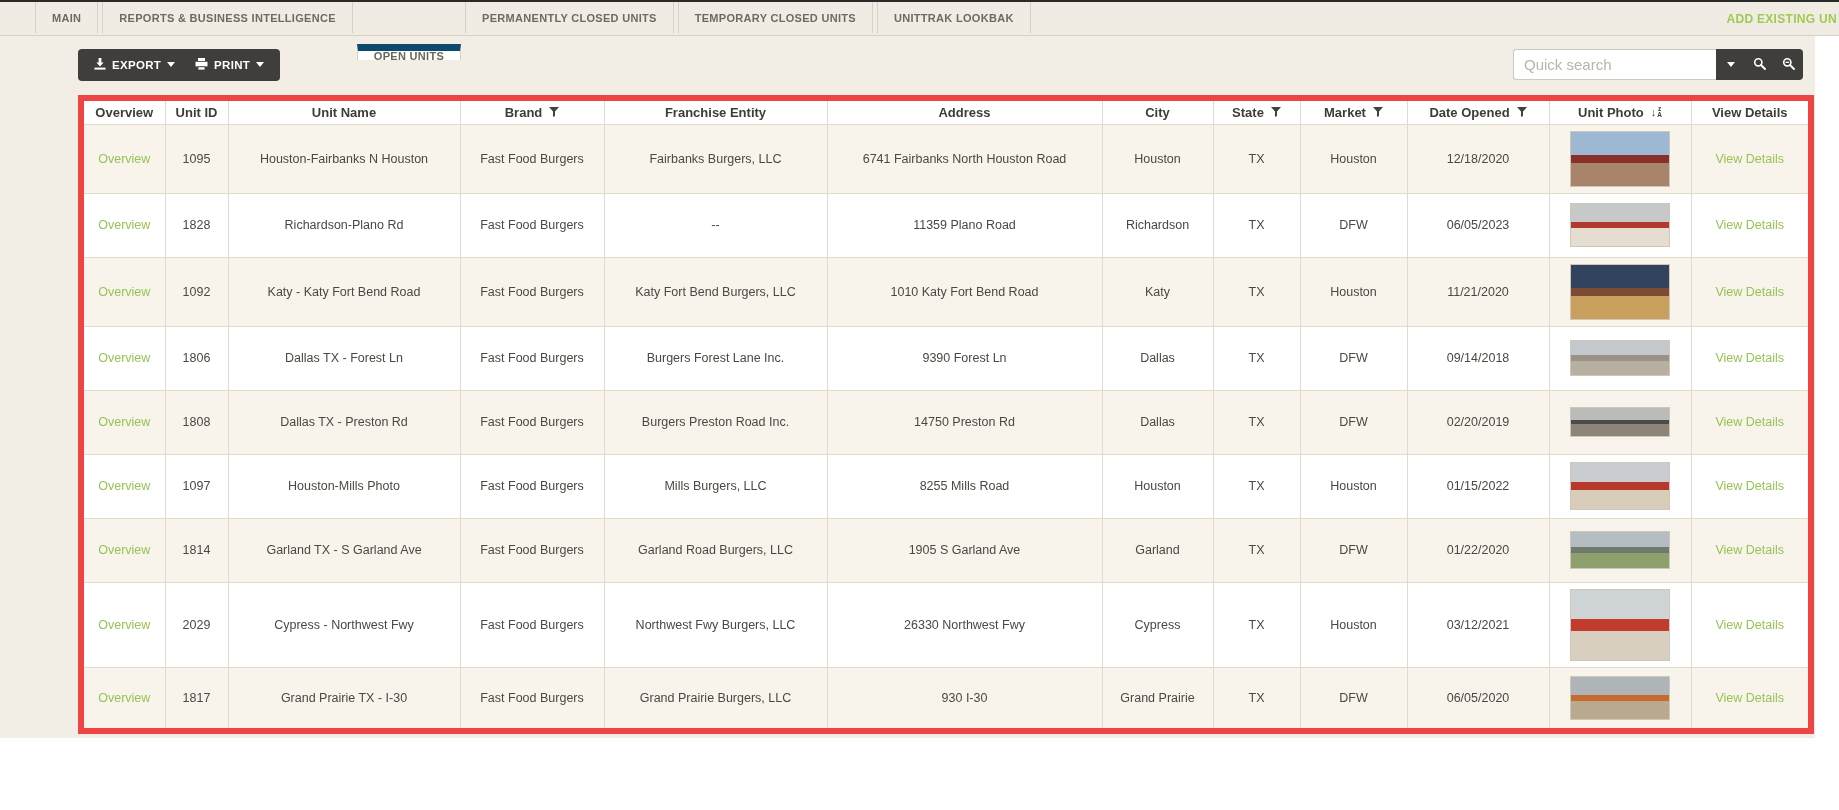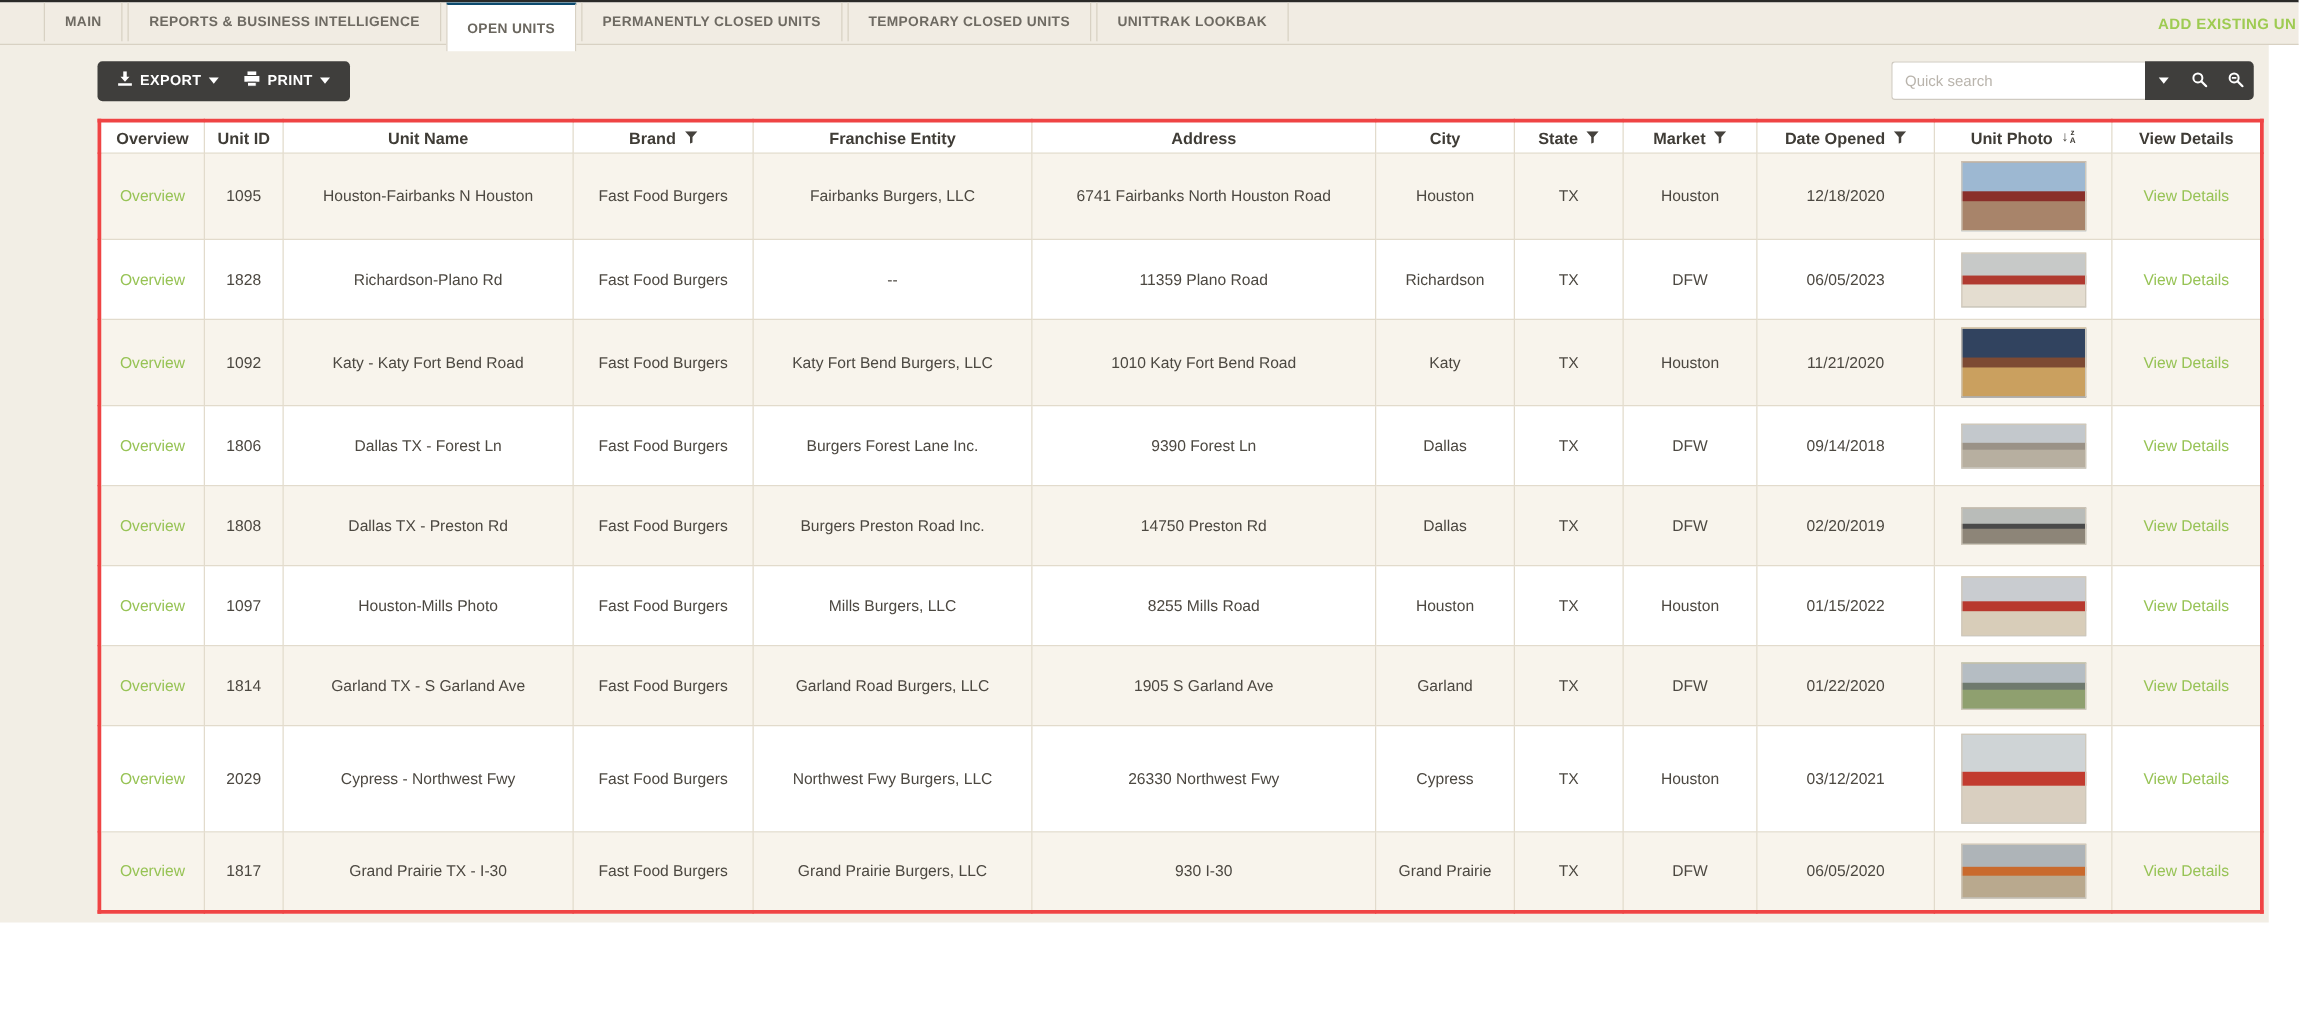--- a/index.html
+++ b/index.html
@@ -7,50 +7,50 @@
     font-family:"Liberation Sans", sans-serif; }
   .topline { height:2px; background:#2a2a28; width:100%; }
 
   
   .tabbar { position:relative; height:34px; background:#f1ece3; border-bottom:1px solid #d8d1c3; }
   .tabs { display:flex; align-items:flex-start; height:100%; padding-left:35px; }
   .tab { height:31px; margin-right:4px; padding:0 16px; display:flex; align-items:center;
     border-left:1px solid #d8d1c3; border-right:1px solid #d8d1c3;
     font-size:11px; font-weight:700; color:#6e6a62; letter-spacing:.3px; cursor:pointer;
     text-transform:uppercase; white-space:nowrap; }
-  .tab.active { background:#fff; height:39px; margin-bottom:-1px; border-top:2px solid #0c4a6e;
-    color:#6a665e; z-index:2; }
+  .tab.active { background:#fff; height:16px; margin-bottom:-1px; border-top:7px solid #0c4a6e;
+    color:#6a665e; z-index:2;margin-top:42px; }
   .add-link { position:absolute; right:2px; top:0; height:34px; display:flex; align-items:center;
     font-size:12px; font-weight:700; color:#9ecb52; letter-spacing:.3px; cursor:pointer; white-space:nowrap; }
 
   
   .panel { width:1815px; height:702px; background:#f2eee5; padding-top:13px; }
 
   
   .toolbar { display:flex; justify-content:space-between; align-items:center;
     margin:0 12px 0 78px; height:31px; }
   .btn-group { display:flex; background:#3f3e3c; border-radius:4px; height:31px;
     align-items:center; padding:16px 6px; }
   .tool-btn { display:flex; align-items:center; gap:6px; background:transparent; border:none;
     color:#fff; font-family:inherit; font-size:11.5px; font-weight:700; letter-spacing:.3px;
     padding:0 10px; height:31px; cursor:pointer; }
   .caret { width:0; height:0; border-left:4px solid transparent; border-right:4px solid transparent;
     border-top:5px solid #fff; display:inline-block; }
   .search-wrap { display:flex; height:31px; }
   .search-input { width:203px; height:31px; border:1px solid #cfcac1; border-right:none;
-    border-radius:3px 0 0 3px; padding:0 10px; font-family:inherit; font-size:12px; color:#555; background:#fff; }
+    border-radius:3px 0 0 3px; padding:0 10px; font-family:inherit; font-size:15px; color:#555; background:#fff; }
   .search-input::placeholder { color:#b9b4ac; }
   .search-btns { display:flex; background:#3f3e3c; border-radius:0 4px 4px 0; align-items:center; }
   .sbtn { background:transparent; border:none; height:31px; width:29px; display:flex;
     align-items:center; justify-content:center; cursor:pointer; }
 
   
   .grid-wrap { margin:15px 7px 0 78px; }
   table { border-collapse:collapse; table-layout:fixed; width:1730px; background:#fff;
-    border:3px solid #ef4444; }
+    border:6px solid #ef4444; }
   th { background:#fff; font-size:13px; font-weight:700; color:#3f3c36; height:26px;
     border:1px solid #e2dbcc; border-top:none; text-align:center; padding:2px 4px; white-space:nowrap; }
   td { border:1px solid #e2dbcc; text-align:center; font-size:12.5px; color:#4c4841;
     padding:6px 6px; height:64px; }
   tbody tr:nth-child(odd) { background:#f8f4ec; }
   tbody tr:nth-child(even) { background:#ffffff; }
   a.green-link { color:#97c355; text-decoration:none; cursor:pointer; }
   .th-inner { display:inline-flex; align-items:center; gap:7px; justify-content:center; }
   .funnel { display:inline-block; }
   .sort-ico { display:inline-flex; align-items:center; gap:1px; font-weight:700; }

